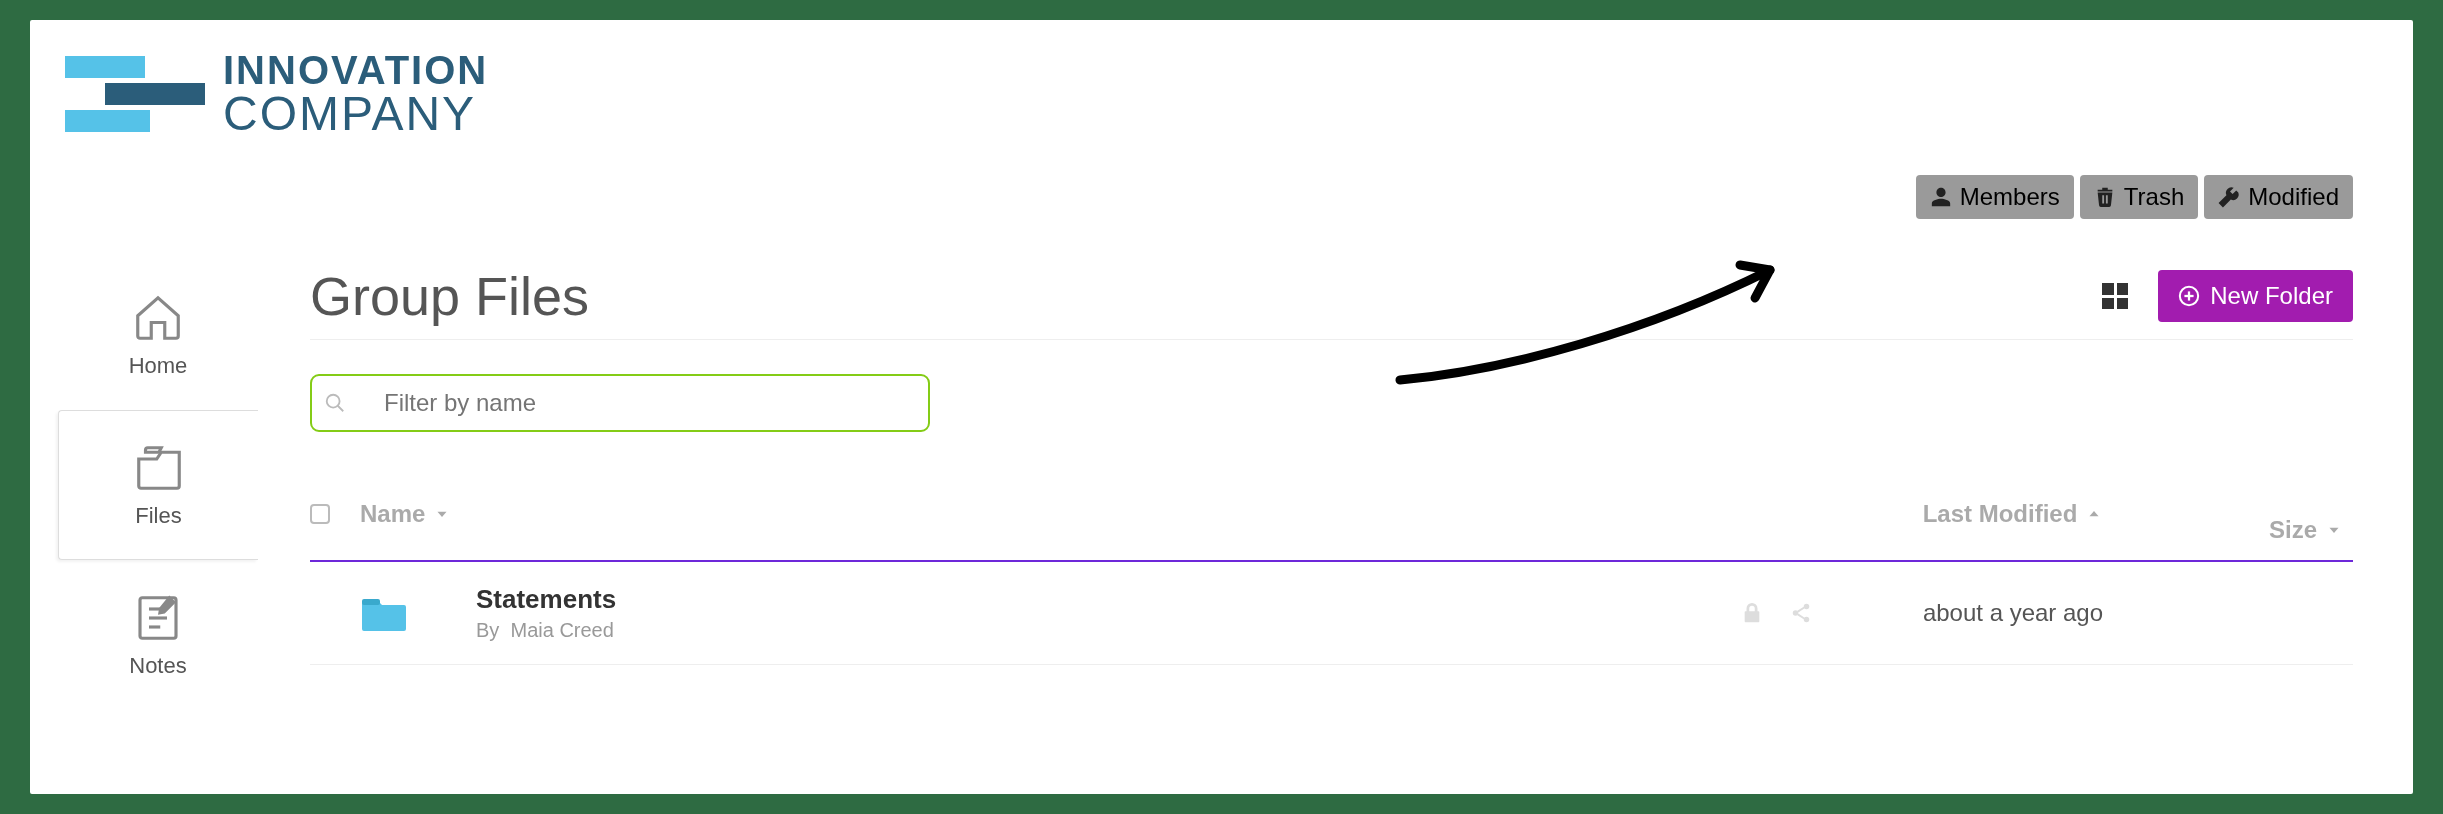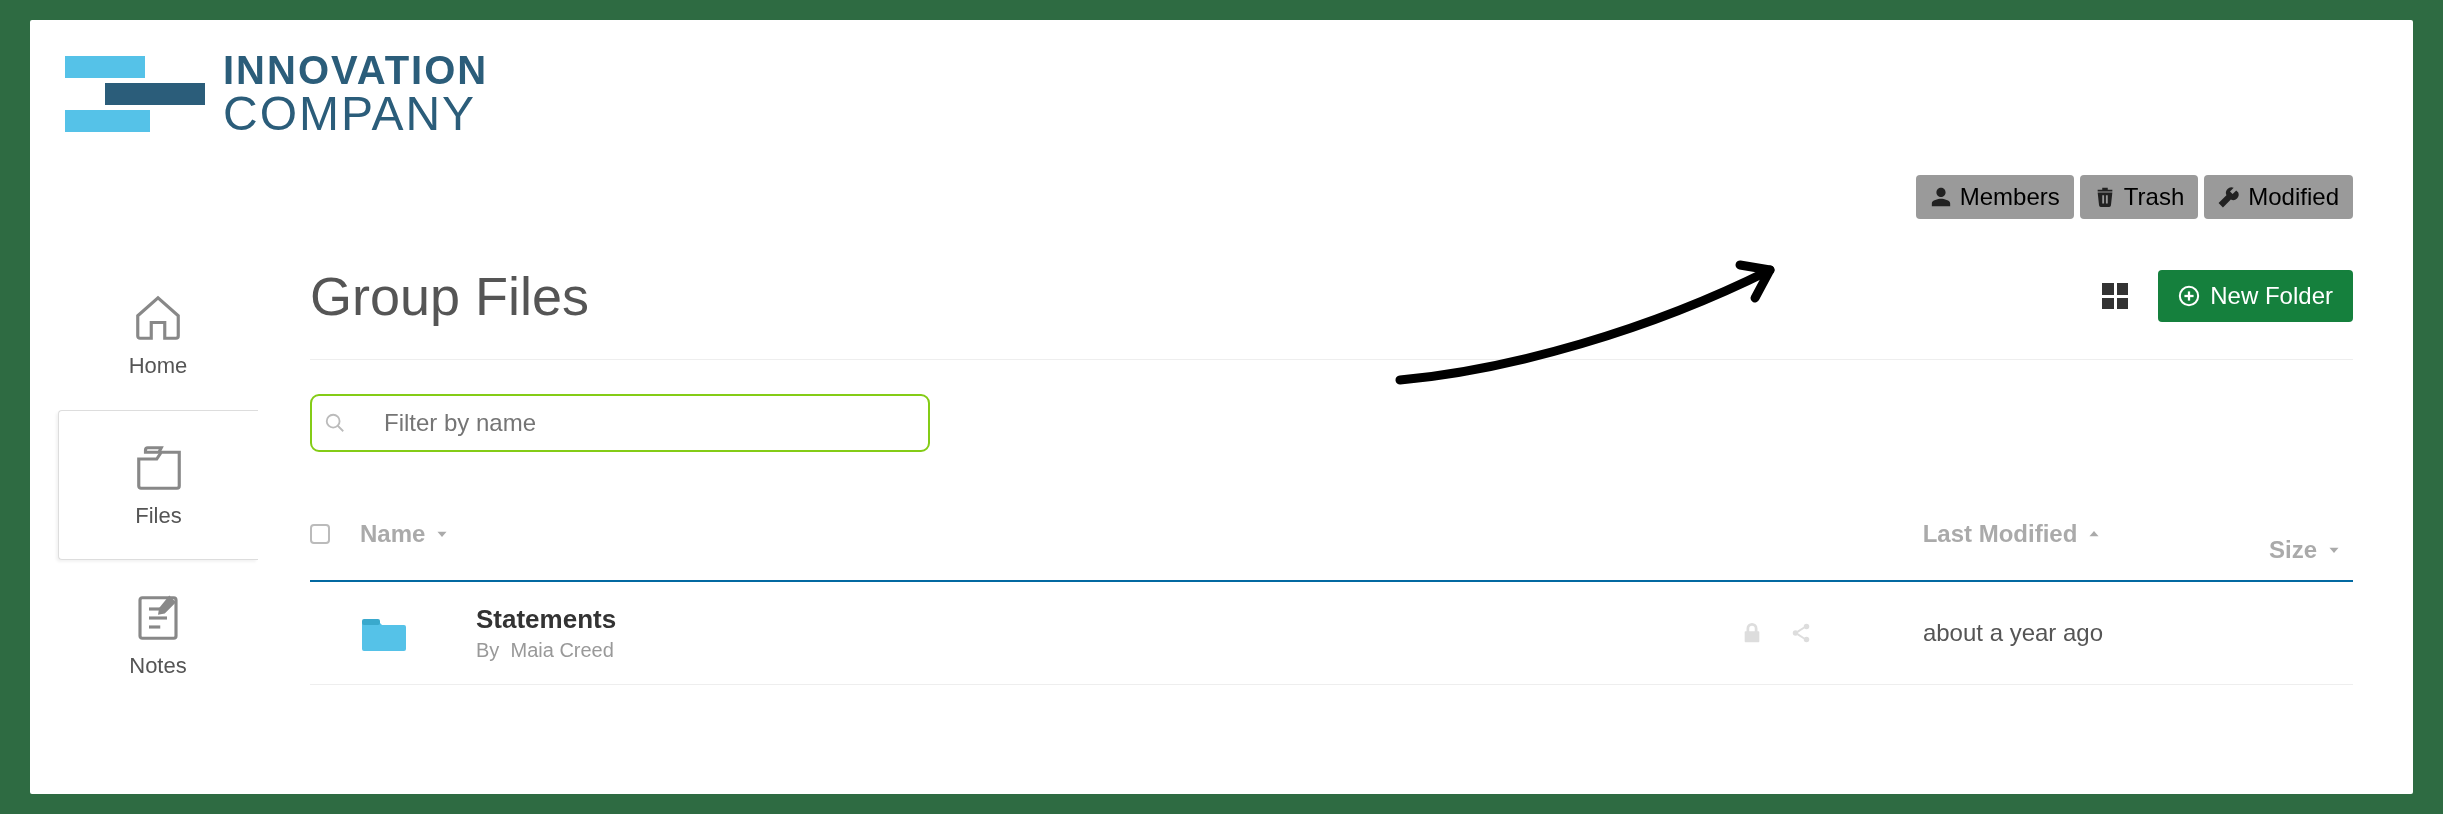--- a/index.html
+++ b/index.html
@@ -95,21 +95,21 @@
     position: absolute;
     left: 280px;
     right: 60px;
     top: 245px;
     bottom: 0;
   }
   .main-header {
     display: flex;
     align-items: center;
     justify-content: space-between;
-    padding-bottom: 32px;
+    padding-bottom: 12px;
     border-bottom: 1px solid #eee;
     gap: 31px;
   }
   .page-title {
     font-size: 54px;
     font-weight: 400;
     color: #555;
   }
   .header-actions {
     display: flex;
@@ -120,21 +120,21 @@
     width: 26px; height: 26px;
     display: grid;
     grid-template-columns: 1fr 1fr;
     grid-template-rows: 1fr 1fr;
     gap: 3px;
     cursor: pointer;
     margin-right: 18px;
   }
   .grid-toggle span { background:#333; }
   .green-btn {
-    background: #15803d;
+    background: #a21caf;
     color: #fff;
     border: none;
     border-radius: 4px;
     padding: 12px 20px;
     font-size: 24px;
     display: flex;
     align-items: center;
     gap: 10px;
     cursor: pointer;
   }
@@ -164,21 +164,21 @@
     position:absolute; left:14px; top:50%; transform:translateY(-50%);
     color:#bbb;
   }
 
   
   .table-head {
     display: flex;
     align-items: center;
     margin-top: 52px;
     padding-bottom: 16px;
-    border-bottom: 2px solid #0369a1;
+    border-bottom: 2px solid #6d28d9;
     color: #aaa;
     font-size: 24px;
     font-weight: 600;
   }
   .col-check { width: 50px; display:flex; align-items:center; }
   .col-name { flex: 1; display:flex; align-items:center; gap:8px;}
   .col-mod  { width: 360px; display:flex; align-items:center; gap:8px; justify-content:center;}
   .col-size { width: 160px; display:flex; align-items:center; gap:8px; justify-content:flex-end; padding-right:10px;margin-top:32px;}
   .table-row {
     display:flex; align-items:center;

